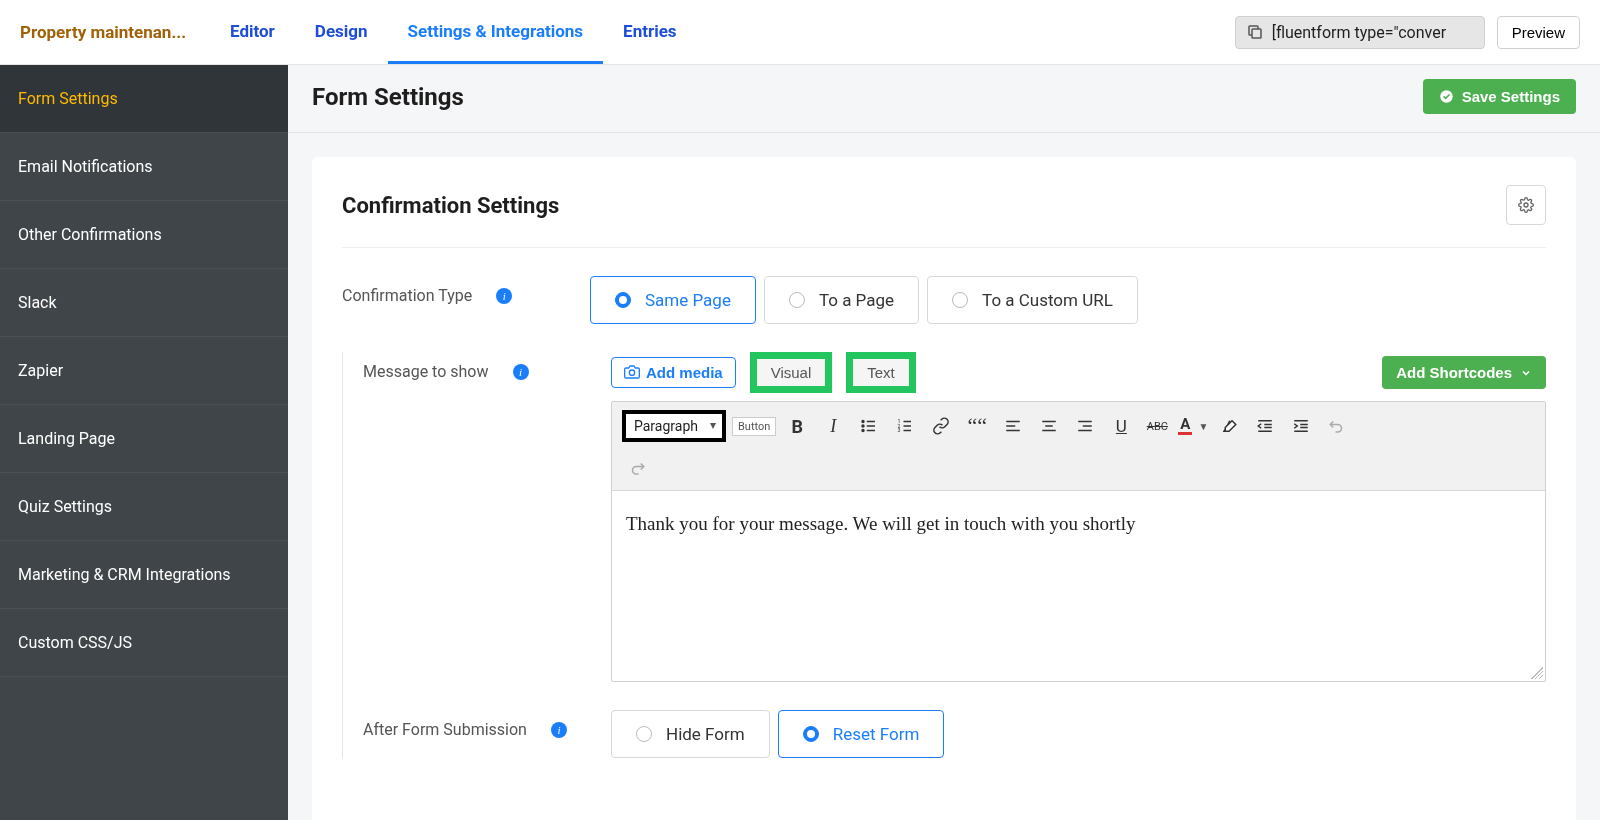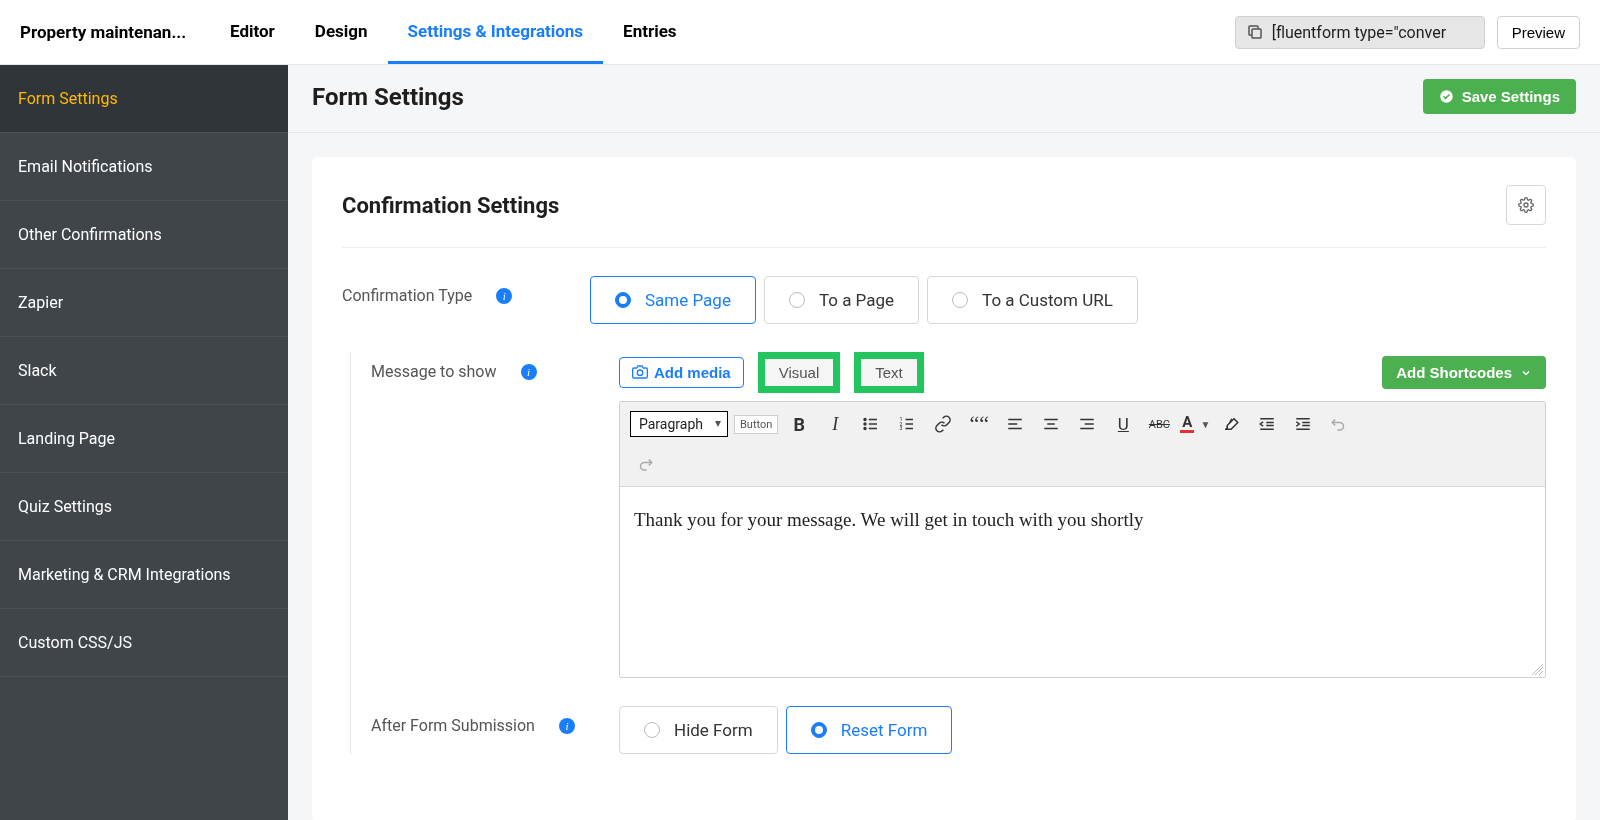--- a/index.html
+++ b/index.html
@@ -1,20 +1,20 @@
 <!DOCTYPE html>
 <html><head>
 <meta charset="utf-8">
 <style>
 * { box-sizing: border-box; margin: 0; padding: 0; }
 body { font-family: -apple-system, BlinkMacSystemFont, "Segoe UI", Roboto, sans-serif; font-size: 15px; color: #1e1e1e; background: #fff; }
 .topbar { display: flex; align-items: center; height: 65px; border-bottom: 1px solid #e5e5e5; padding: 0 20px; }
-.form-name { width: 170px; font-weight: 700; font-size: 17px; color: #000000; white-space: nowrap; overflow: hidden; text-overflow: ellipsis; margin-right: 20px; }
+.form-name { width: 170px; font-weight: 700; font-size: 17px; color: #a16207; white-space: nowrap; overflow: hidden; text-overflow: ellipsis; margin-right: 20px; }
 .tabs { display: flex; height: 100%; }
-.tab { display: flex; align-items: center; padding: 0 20px; font-weight: 700; font-size: 17px; cursor: pointer; color: #000000; border-bottom: 3px solid transparent; }
+.tab { display: flex; align-items: center; padding: 0 20px; font-weight: 700; font-size: 17px; cursor: pointer; color: #1d4ed8; border-bottom: 3px solid transparent; }
 .tab.active { color: #1a7efb; border-bottom-color: #1a7efb; }
 .top-right { margin-left: auto; display: flex; align-items: center; gap: 12px; }
 .shortcode-box { display: flex; align-items: center; gap: 8px; background: #e6e6e6; border: 1px solid #d0d0d0; border-radius: 4px; padding: 6px 10px; width: 250px; white-space: nowrap; overflow: hidden; font-size: 16px; color: #1e1e1e; }
 .shortcode-box svg { flex: 0 0 auto; }
 .preview-btn { border: 1px solid #d0d0d0; border-radius: 4px; background: #fff; padding: 7px 14px; font-size: 15px; cursor: pointer; }
 .body { display: flex; }
 .sidebar { width: 288px; background: #3f4549; color: #fff; min-height: 755px; }
 .side-item { padding: 24px 18px; font-size: 16px; border-bottom: 1px solid #4a5054; cursor: pointer; }
 .side-item.active { background: #2f3539; color: #ffba00; }
 .main { flex: 1; background: #f5f6f7; padding: 0; }
@@ -28,29 +28,29 @@
 .row { display: flex; align-items: flex-start; margin-bottom: 28px; }
 .row-label { width: 248px; padding-top: 10px; font-size: 16px; color: #555; display: flex; align-items: center; gap: 24px; }
 .row-content { flex: 1; }
 .info-icon { width: 16px; height: 16px; border-radius: 50%; background: #1a7efb; color: #fff; display: inline-flex; align-items: center; justify-content: center; font-size: 11px; font-style: italic; font-family: Georgia, serif; }
 .radio-opts { display: flex; gap: 8px; }
 .radio-opt { border: 1px solid #d8d8d8; border-radius: 4px; padding: 13px 24px; display: flex; align-items: center; gap: 14px; cursor: pointer; font-size: 17px; color: #333; }
 .radio-opt.selected { border-color: #1a7efb; color: #1a7efb; }
 .radio-dot { width: 16px; height: 16px; border: 1px solid #bbb; border-radius: 50%; display: inline-block; position: relative; }
 .radio-opt.selected .radio-dot { border-color: #1a7efb; background: #1a7efb; }
 .radio-opt.selected .radio-dot::after { content: ""; position: absolute; inset: 3px; background: #fff; border-radius: 50%; }
-.indented { border-left: 1px solid #e5e5e5; padding-left: 20px; margin-left: 8px; }
+.indented { border-left: 1px solid #e5e5e5; padding-left: 20px; margin-left: 0; }
 .editor-top { display: flex; align-items: center; gap: 14px; margin-bottom: 8px; }
 .add-media-btn { border: 1px solid #1a7efb; color: #1a7efb; background: #fff; border-radius: 4px; padding: 6px 12px; font-size: 15px; font-weight: 600; cursor: pointer; display: flex; align-items: flex-start; gap: 6px; }
 .ed-mode-btn { border: 7px solid #22c55e; background: #f5f5f5; color: #555; padding: 5px 14px; font-size: 15px; cursor: pointer; }
 .spacer { flex: 1; }
 .shortcodes-btn { background: #4caf50; color: #fff; border: none; border-radius: 4px; padding: 8px 14px; font-size: 15px; font-weight: 600; cursor: pointer; display: flex; align-items: center; gap: 8px; }
 .editor-wrap { border: 1px solid #d0d0d0; border-radius: 2px; }
 .toolbar { background: #f1f1f1; border-bottom: 1px solid #d8d8d8; padding: 8px 10px; display: flex; flex-wrap: wrap; align-items: center; gap: 6px; }
-.para-select { border: 1px solid #000000; background: #fff; padding: 4px 24px 4px 8px; font-size: 14px; position: relative; }
+.para-select { border: 4px solid #000000; background: #fff; padding: 4px 24px 4px 8px; font-size: 14px; position: relative; }
 .para-select::after { content: "▾"; position: absolute; right: 6px; top: 4px; color: #555; font-size: 12px; }
 .btn-small { border: 1px solid #ccc; background: #fff; font-size: 11px; padding: 2px 5px; color: #555; }
 .tb-icon { width: 30px; height: 28px; display: flex; align-items: center; justify-content: center; cursor: pointer; color: #333; border-radius: 2px; }
 .tb-icon.dim { color: #aaa; }
 .text-color { display: flex; align-items: center; gap: 2px; }
 .underline-a { display: inline-block; border-bottom: 3px solid #d33; padding: 0 2px; font-weight: 700; line-height: 1; }
 .editor-body { min-height: 190px; padding: 22px 14px; font-family: Georgia, "Times New Roman", serif; font-size: 19px; color: #222; position: relative; }
 .resize-grip { position: absolute; right: 2px; bottom: 2px; width: 12px; height: 12px; background: linear-gradient(135deg, transparent 0 50%, #bbb 50% 55%, transparent 55% 65%, #bbb 65% 70%, transparent 70% 80%, #bbb 80% 85%, transparent 85%); }
 </style>
 </head>
@@ -74,22 +74,22 @@
     </div>
     <button class="preview-btn">Preview</button>
   </div>
 </div>
 
 <div class="body">
   <div class="sidebar">
     <div class="side-item active">Form Settings</div>
     <div class="side-item">Email Notifications</div>
     <div class="side-item">Other Confirmations</div>
+    <div class="side-item">Slack</div>
     <div class="side-item">Zapier</div>
-    <div class="side-item">Slack</div>
     <div class="side-item">Landing Page</div>
     <div class="side-item">Quiz Settings</div>
     <div class="side-item">Marketing &amp; CRM Integrations</div>
     <div class="side-item">Custom CSS/JS</div>
   </div>
 
   <div class="main">
     <div class="page-header">
       <h1>Form Settings</h1>
       <button class="save-btn">

